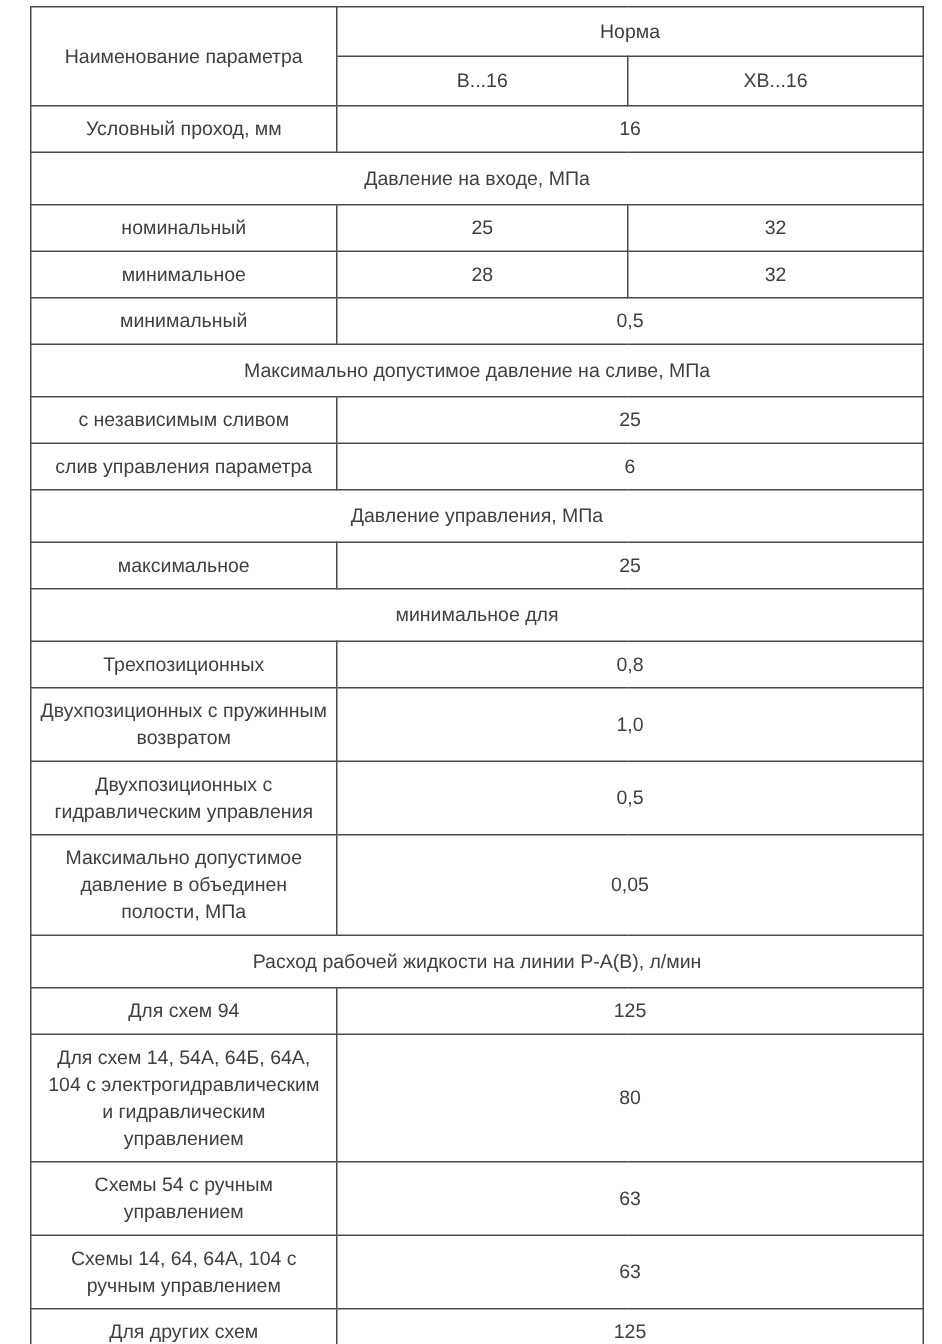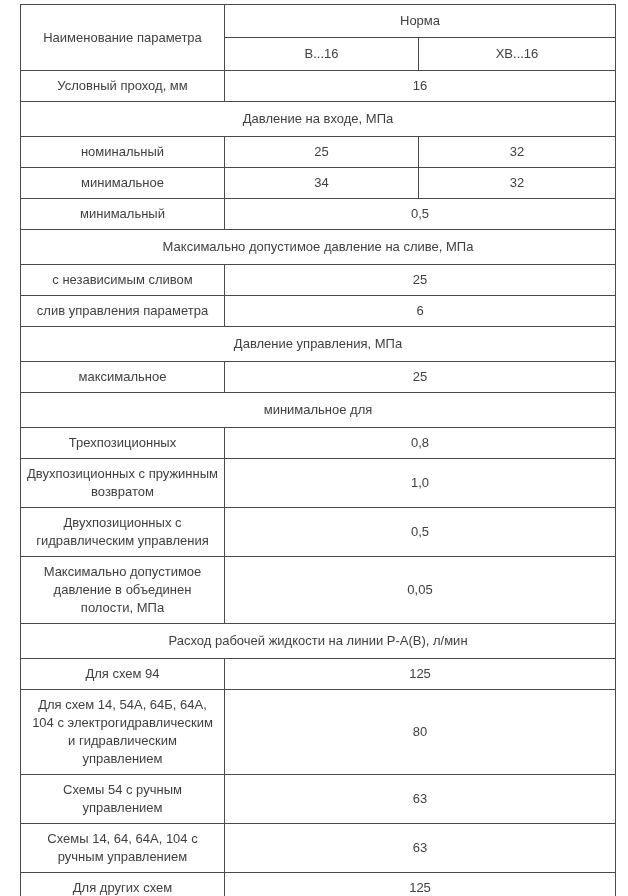--- a/index.html
+++ b/index.html
@@ -68,21 +68,21 @@
     </tr>
 
     <tr>
       <td>номинальный</td>
       <td>25</td>
       <td>32</td>
     </tr>
 
     <tr>
       <td>минимальное</td>
-      <td>34</td>
+      <td>28</td>
       <td>32</td>
     </tr>
 
     <tr>
       <td>минимальный</td>
       <td colspan="2">0,5</td>
     </tr>
 
     <tr>
       <td class="sec" colspan="3">Максимально допустимое давление на сливе, МПа</td>

